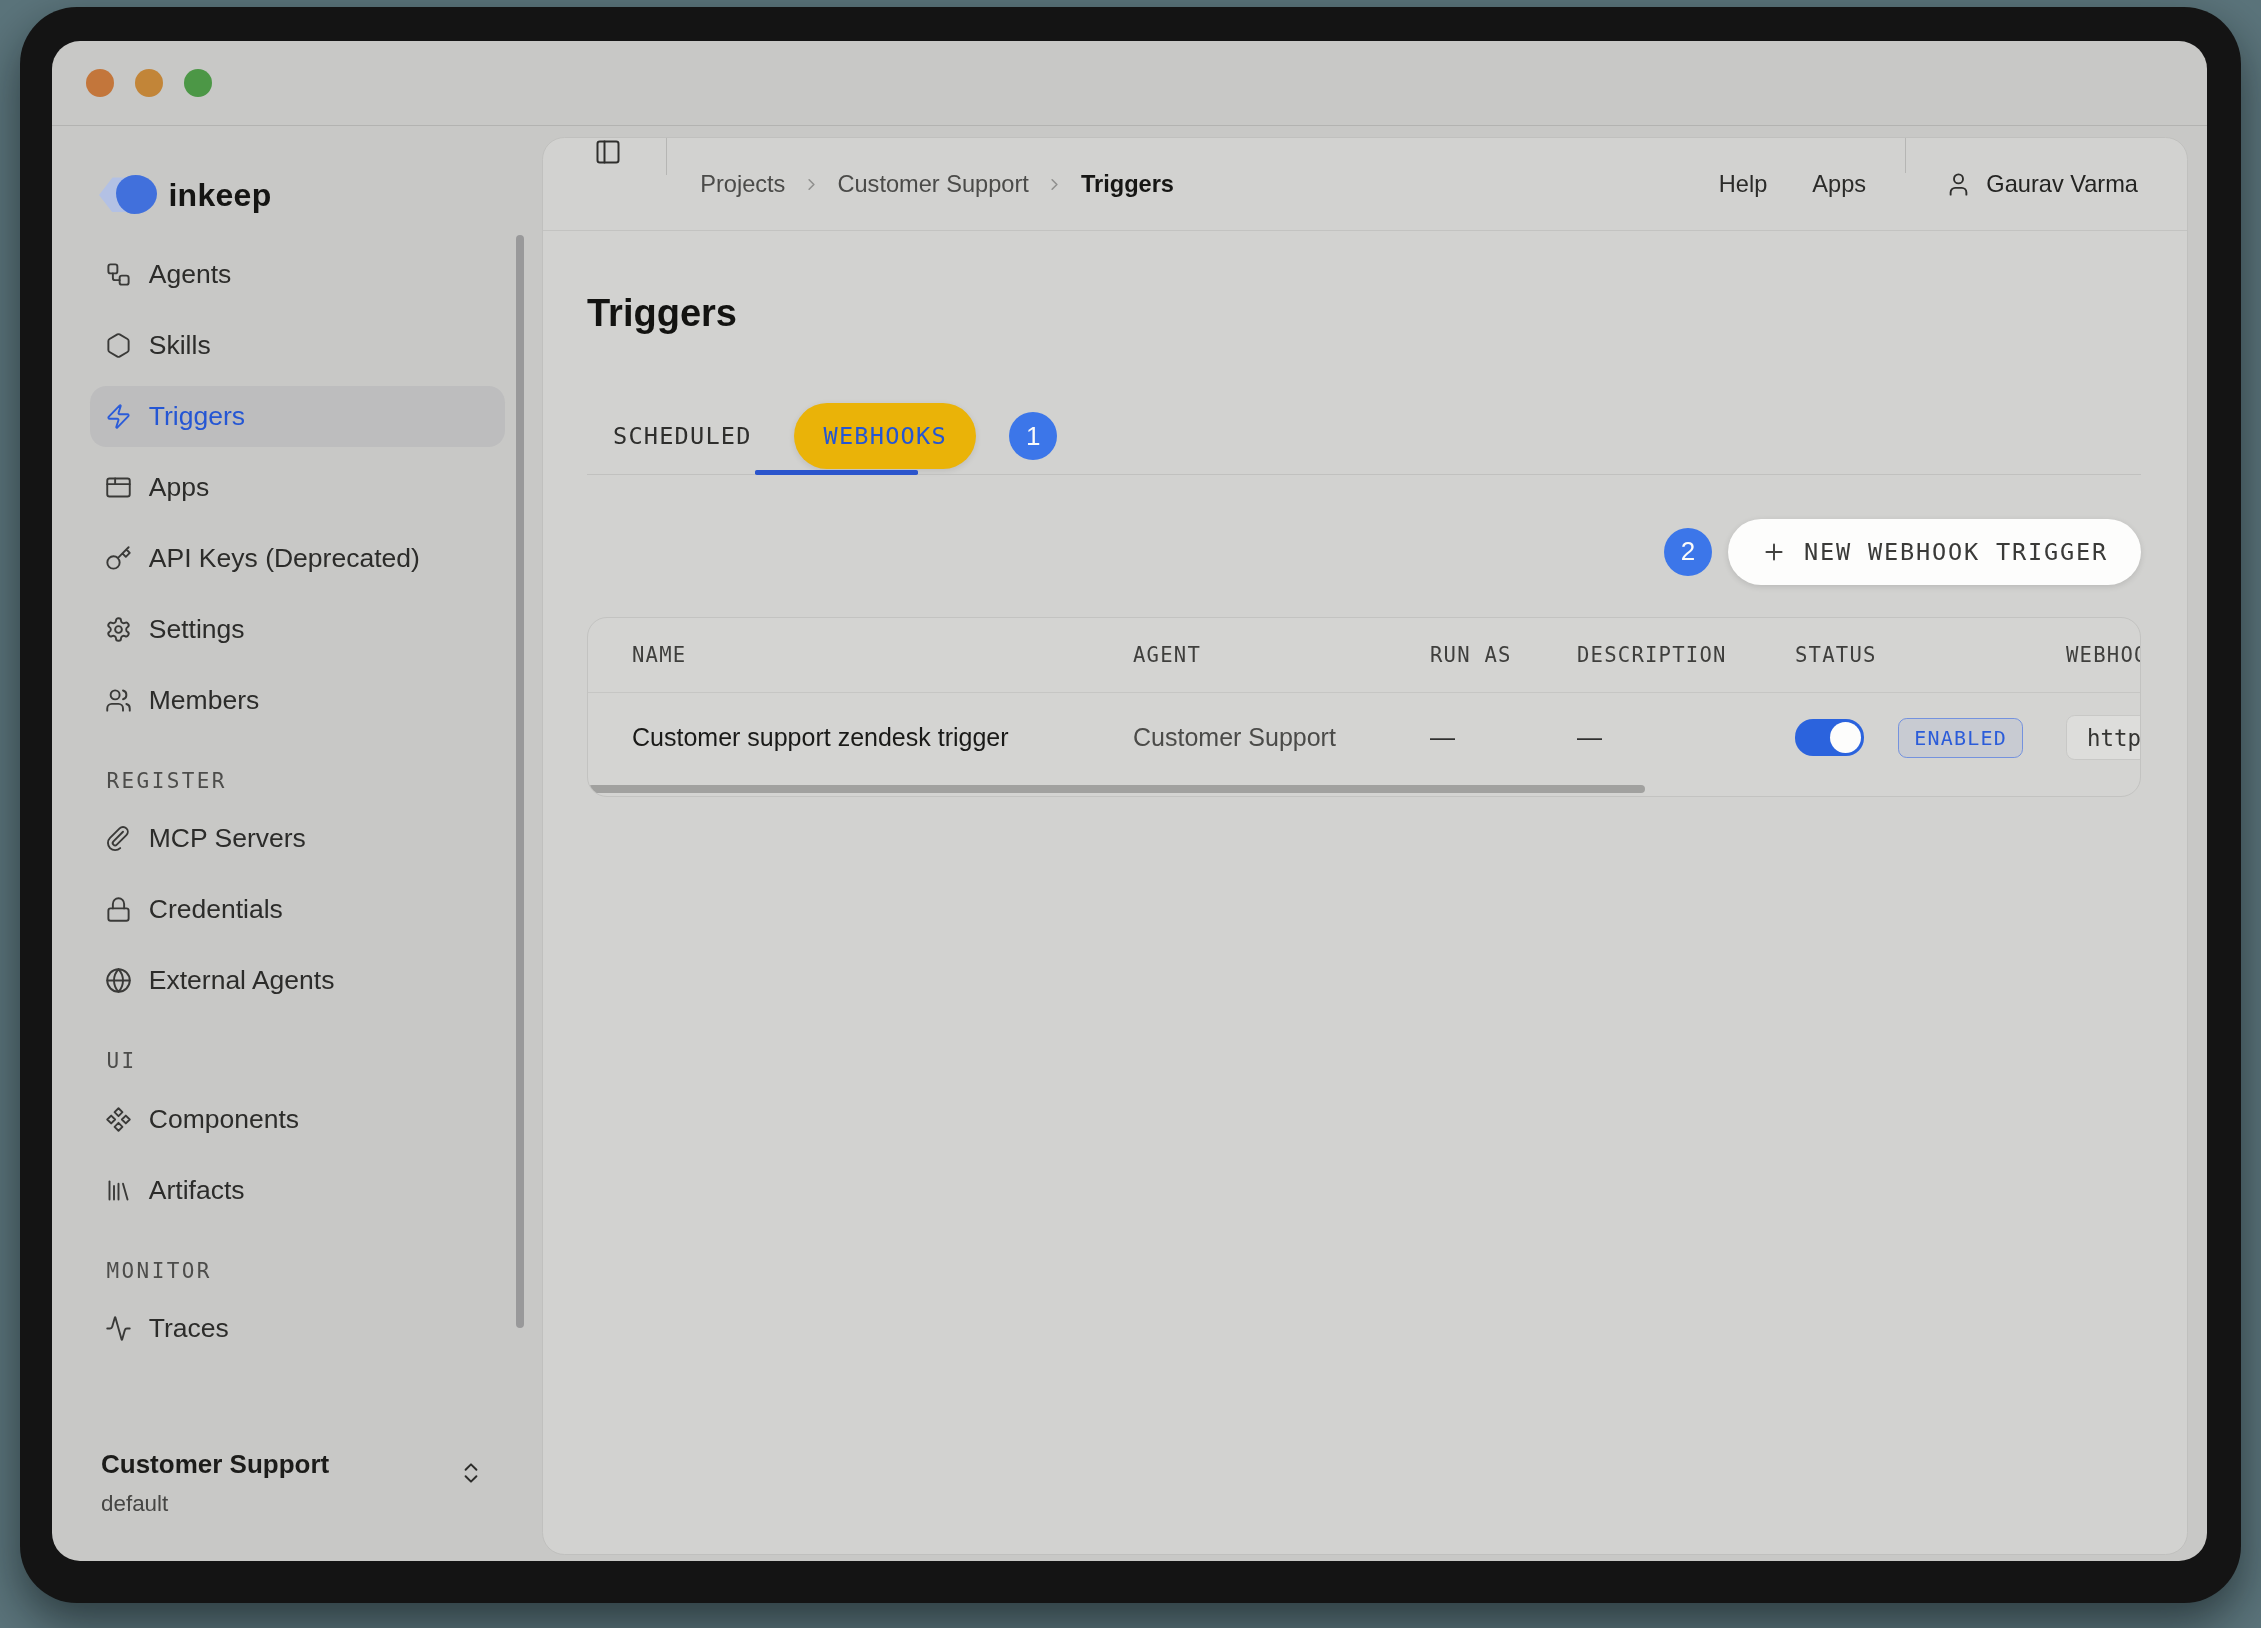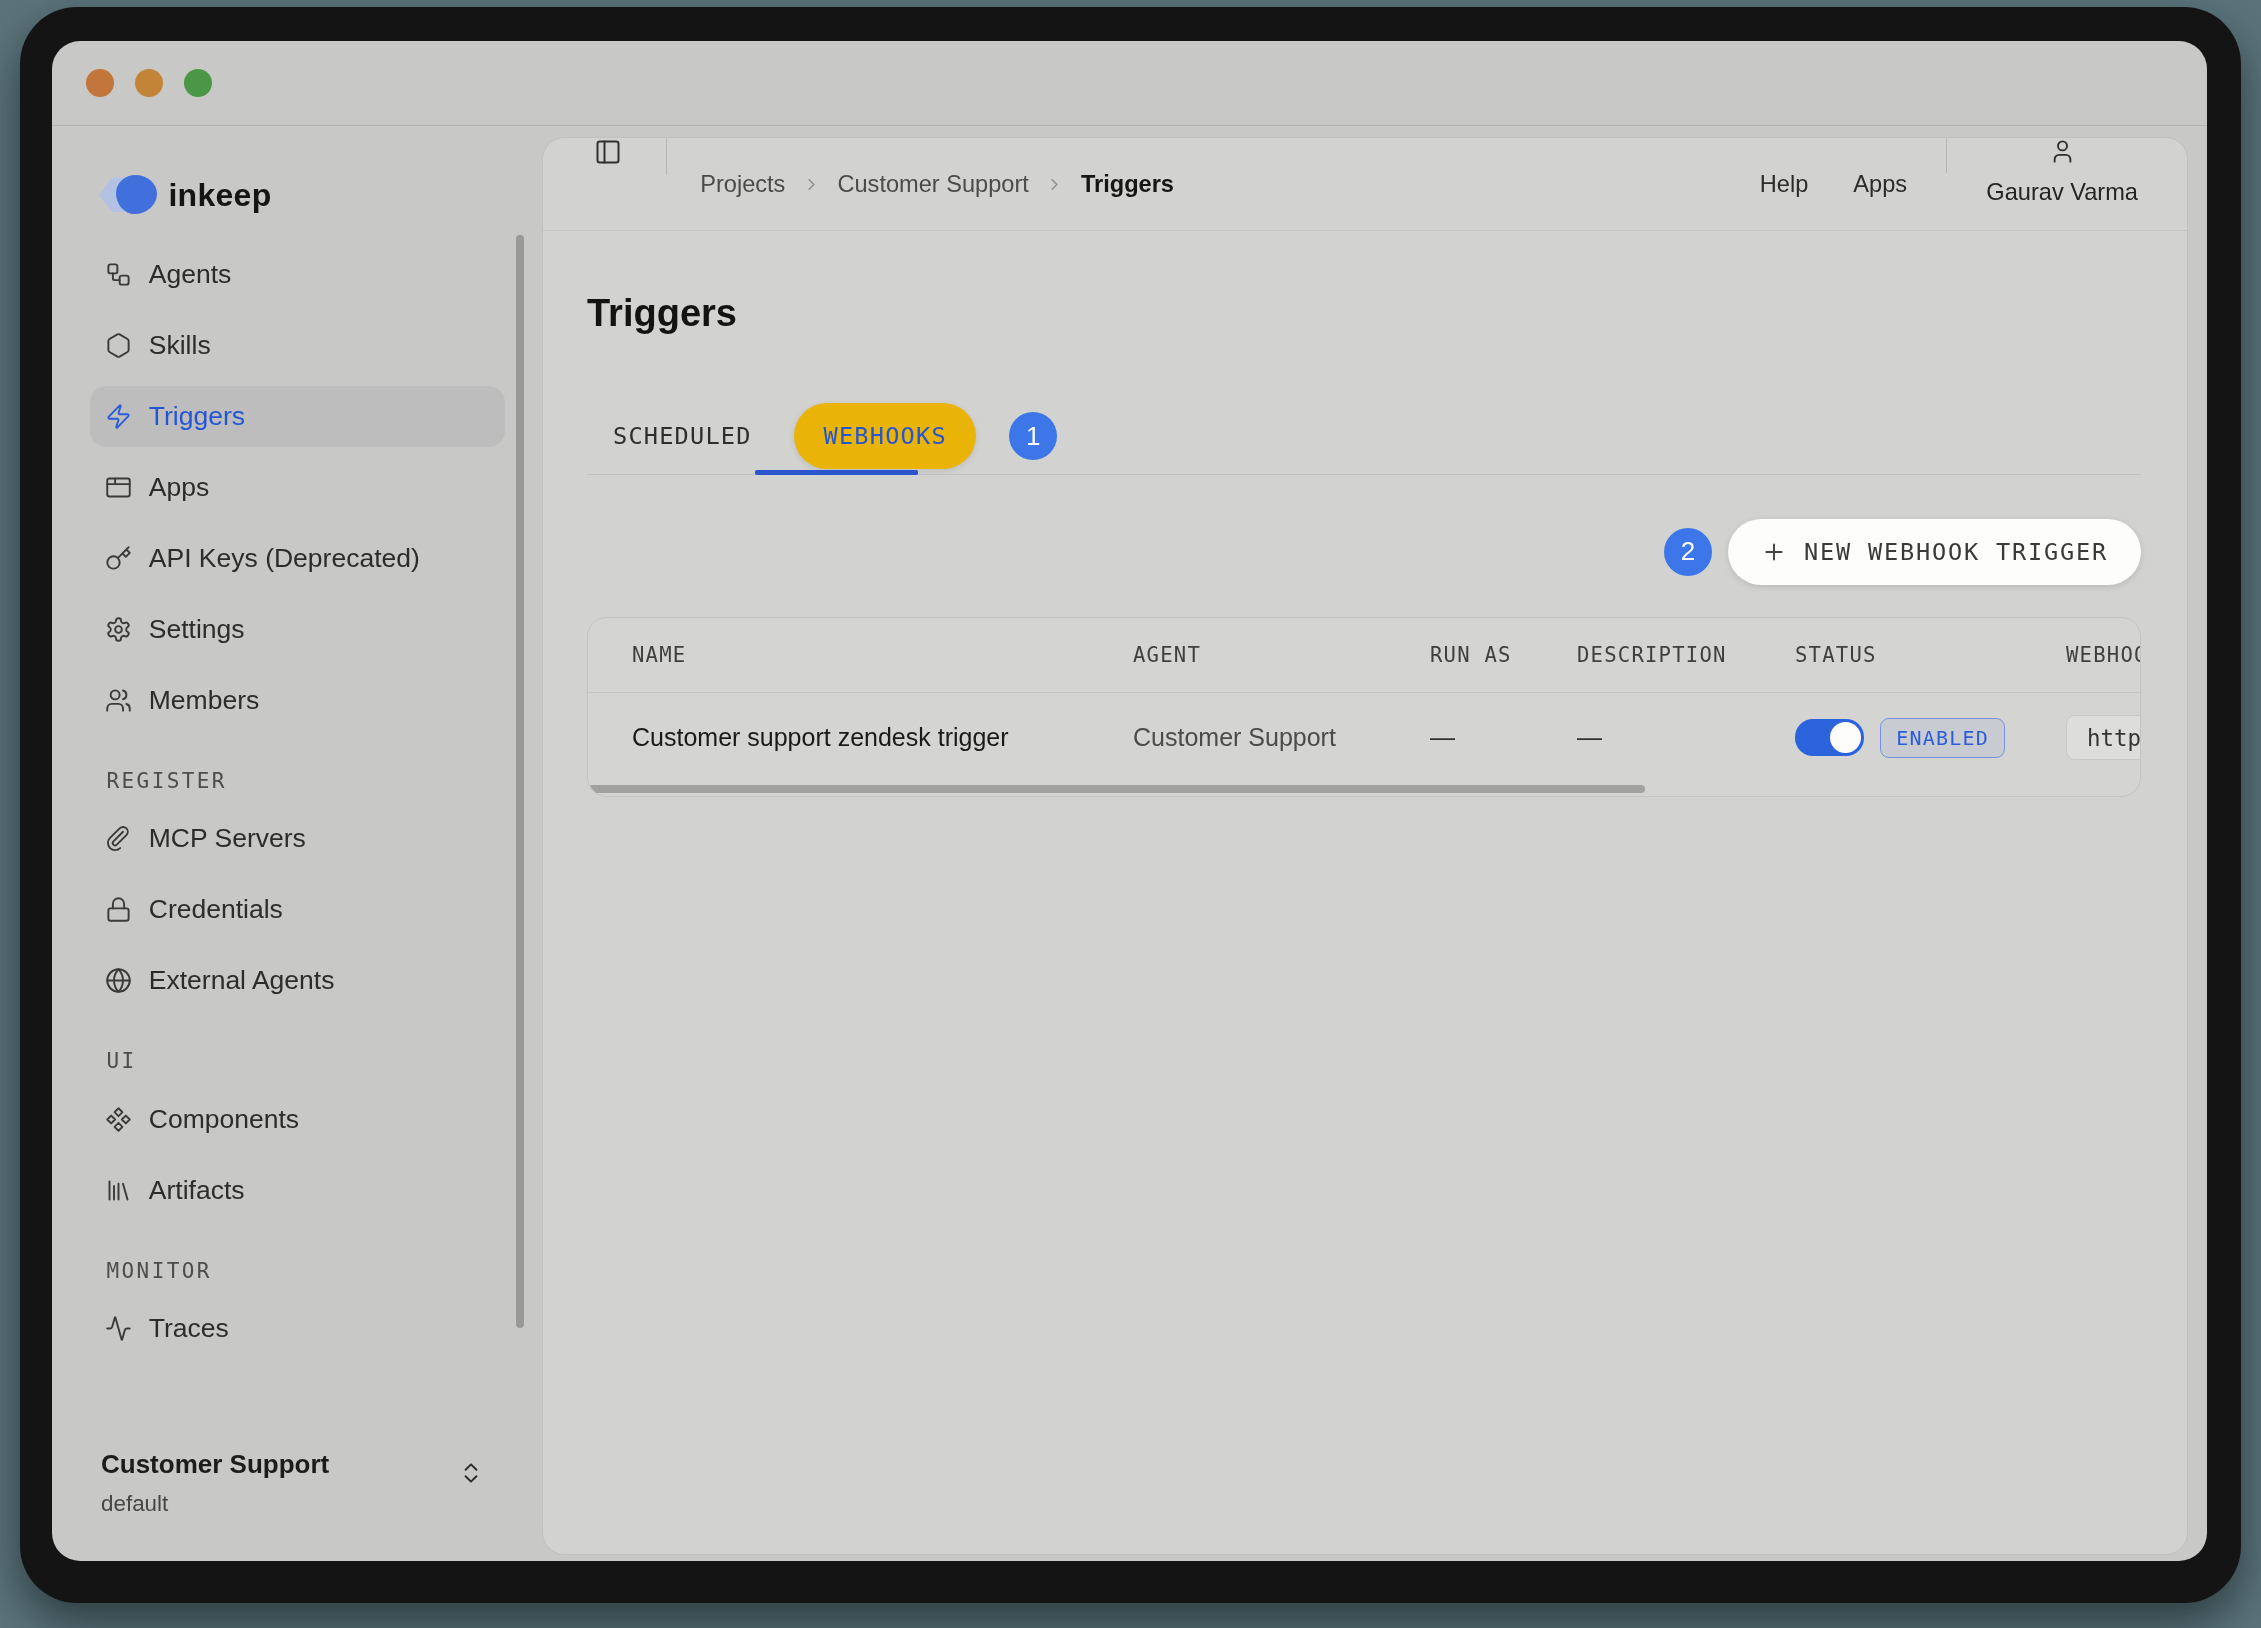--- a/index.html
+++ b/index.html
@@ -52,21 +52,21 @@
   .panel-header{height:92px;border-bottom:1.2px solid #c3c3c1;display:flex;
                 padding:0 49px 0 51px;}
   .panel-toggle{width:28px;height:28px;color:#2f2f2d;flex:0 0 28px;}
   .vdiv{width:1.2px;height:37px;background:#b6b6b4;margin-left:44px;}
   .crumbs{display:flex;align-items:center;gap:16.5px;margin-left:33px;font-size:23.6px;color:#4b4b49;}
   .crumb-chev{width:19px;height:19px;color:#90908e;}
   .crumb-last{color:#161614;font-weight:600;}
   .header-spacer{flex:1;}
   .header-links{display:flex;align-items:center;gap:45px;font-size:23.6px;color:#2b2b29;}
   .vdiv2{width:1.2px;height:35px;background:#b6b6b4;margin:0 39px;}
-  .user{display:flex;align-items:center;gap:14px;font-size:23.6px;color:#242422;flex-direction:column;}
+  .user{display:flex;align-items:center;gap:14px;font-size:23.6px;color:#242422;}
   .user svg{width:27px;height:27px;color:#2f2f2d;}
 
   .content{padding:0 46px 0 44px;}
   .page-title{margin-top:61px;font-size:38px;font-weight:600;color:#131311;}
   .page-sub{margin-top:23.6px;font-size:25px;color:#434341;}
 
   .tabs-row{margin-top:68px;display:flex;align-items:center;height:66px;}
   .tab-plain{padding:0 26px;font-size:23.6px;letter-spacing:1.2px;color:#2e2e2c;}
   .tab-pill{height:66px;border-radius:33px;background:#eab308;display:flex;align-items:center;
             padding:0 29.4px;margin-left:16.5px;box-shadow:0 1.8px 5.9px rgba(0,0,0,.10);
@@ -84,21 +84,21 @@
   .new-btn .lbl{font-size:23.6px;letter-spacing:1.8px;color:#3a3a38;}
 
   .card{margin-top:32px;border:1.2px solid #c3c3c1;border-radius:20px;overflow:hidden;background:#d4d4d2;}
   .trow{display:grid;grid-template-columns:501px 297px 147px 218px 271px 247px;
         padding-left:44px;width:1727px;align-items:center;}
   .thead{height:74px;border-bottom:1.2px solid #c6c6c4;font-size:20.6px;letter-spacing:1.2px;color:#3f3f3d;}
   .tdata{height:90px;}
   .cell-name{font-size:25px;font-weight:500;color:#1a1a18;}
   .cell-agent{font-size:25px;color:#4b4b49;}
   .cell-dash{font-size:25px;color:#303030;}
-  .cell-status{display:flex;align-items:center;gap:16px;}
+  .cell-status{display:flex;align-items:center;gap:34px;}
   .toggle{position:relative;width:69px;height:37px;border-radius:18px;background:#2b63dd;flex:0 0 69px;}
   .toggle-knob{position:absolute;right:2.9px;top:2.9px;width:31px;height:31px;border-radius:50%;background:#fdfdfc;}
   .status-badge{height:38px;padding:0 15.3px;border-radius:8.8px;border:1.2px solid #7492de;
                 background:rgba(59,108,222,.08);display:inline-flex;align-items:center;
                 font-size:20px;letter-spacing:1.2px;color:#2b5cd9;}
   .url-chip{height:45px;width:212px;box-sizing:border-box;border-radius:8.8px;background:#dddddb;
             border:1.2px solid #c8c8c6;display:flex;align-items:center;padding:0 20px;
             font-size:22.4px;color:#343432;}
   .hscroll{position:relative;height:13px;}
   .hscroll-thumb{position:absolute;left:0;bottom:2.4px;width:1057px;height:8.8px;border-radius:4.7px;background:#a1a19f;}

